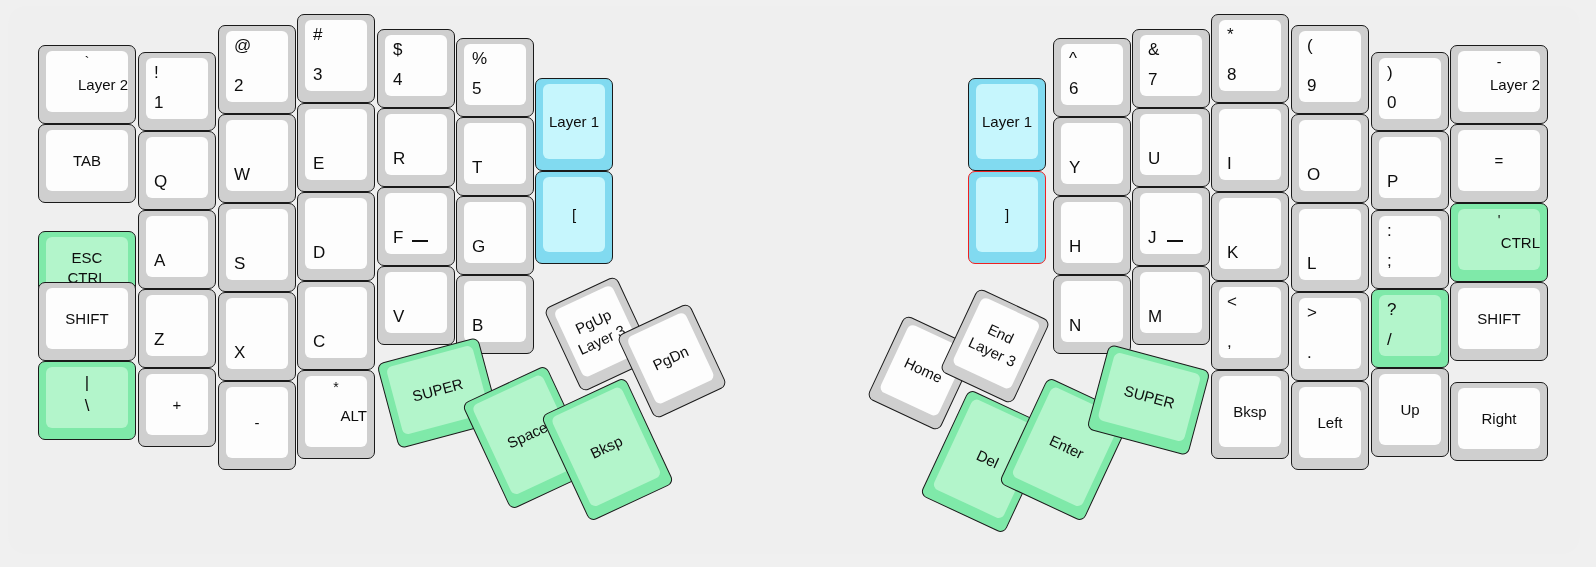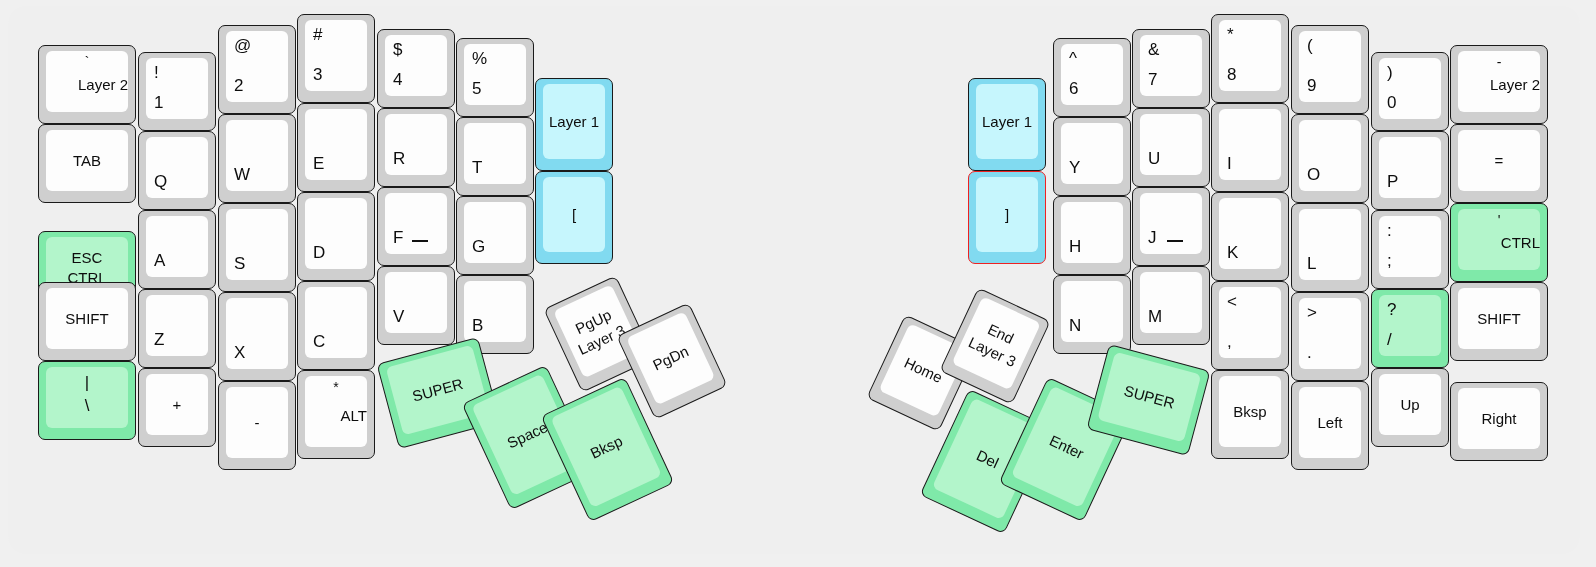--- a/index.html
+++ b/index.html
@@ -376,21 +376,21 @@
           <div class="lg shift">:</div>
           <div class="lg base">;</div>
         </div>
       </div>
       <div class="key green" style="left: 1371px; top: 289px; width: 78px; height: 79px;">
         <div class="cap">
           <div class="lg shift">?</div>
           <div class="lg base">/</div>
         </div>
       </div>
-      <div class="key" style="left: 1371px; top: 368px; width: 78px; height: 79px;">
+      <div class="key" style="left: 1371px; top: 368px; width: 78px; height: 89px;">
         <div class="cap">
           <div class="lg word">Up</div>
         </div>
       </div>
       <div class="key" style="left: 1450px; top: 45px; width: 98px; height: 79px;">
         <div class="cap">
           <div class="lg mark">-</div>
           <div class="lg word2" style="top:56%">Layer 2</div>
         </div>
       </div>

